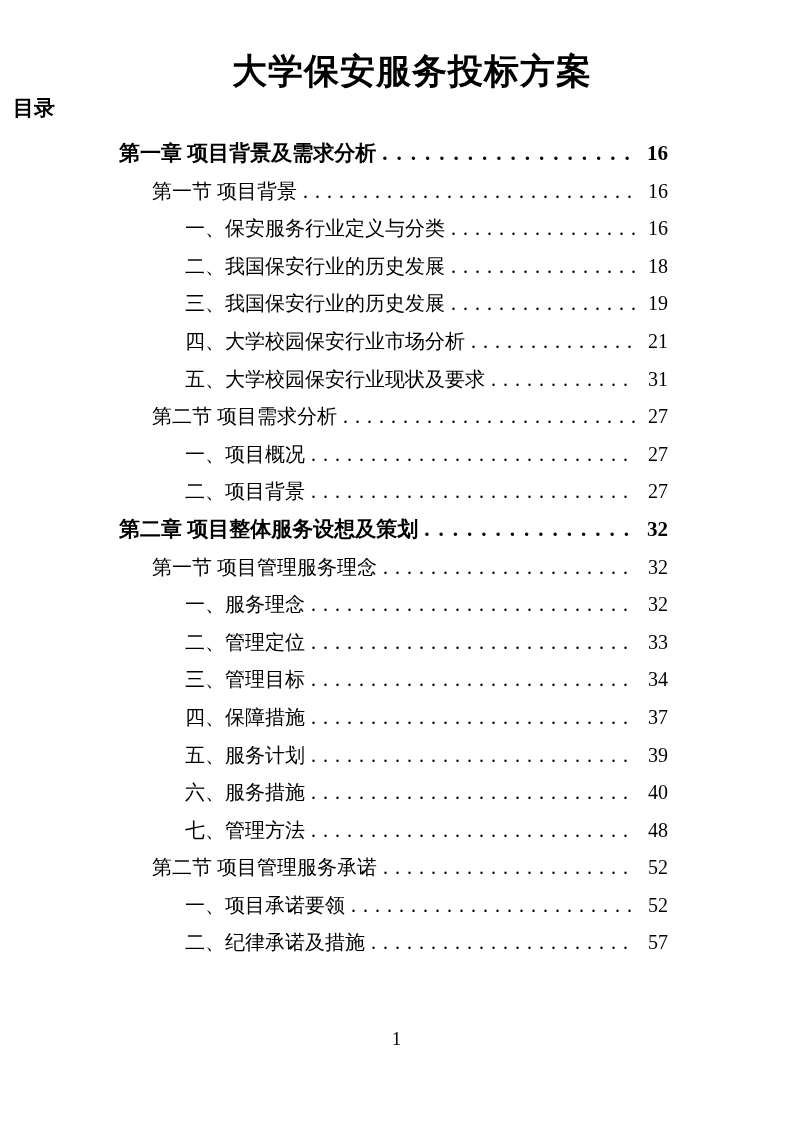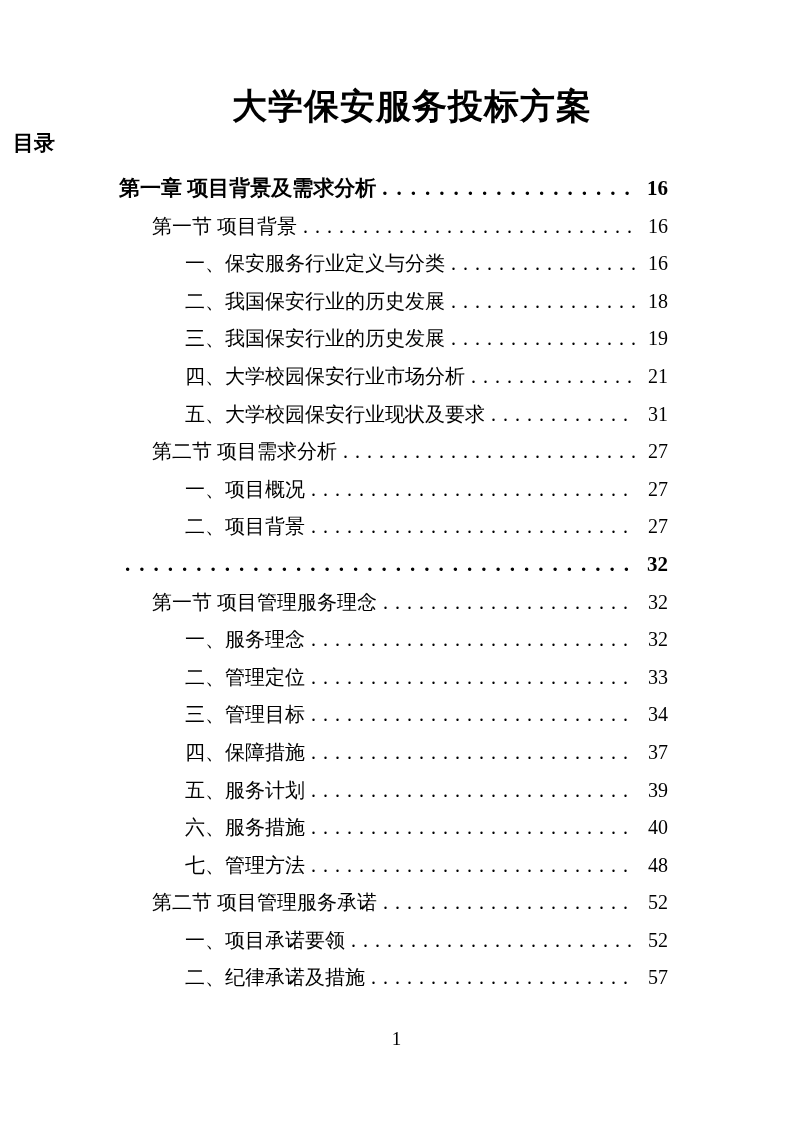--- a/index.html
+++ b/index.html
@@ -12,21 +12,21 @@
     width: 793px;
     height: 1122px;
     background: #ffffff;
     color: #000000;
     font-family: "Liberation Serif", "DejaVu Serif", serif;
     overflow: hidden;
     box-sizing: border-box;
   }
   .doc-title {
     margin-top: 0;
-    padding-top: 84px;
+    padding-top: 49px;
     text-align: center;
     font-size: 35px;
     font-weight: bold;
     line-height: 46px;
     letter-spacing: 1px;
     margin-left: 31px;
   }
   .toc-heading {
     text-align: left;
     font-size: 21px;
@@ -137,20 +137,21 @@
     <span class="toc-label">一、项目概况</span>
     <span class="toc-leader"></span>
     <span class="toc-page">27</span>
   </div>
       <div class="toc-line item">
     <span class="toc-label">二、项目背景</span>
     <span class="toc-leader"></span>
     <span class="toc-page">27</span>
   </div>
       <div class="toc-line chapter">
+    <span class="toc-label">第二章 项目整体服务设想及策划</span>
     <span class="toc-leader"></span>
     <span class="toc-page">32</span>
   </div>
       <div class="toc-line section">
     <span class="toc-label">第一节 项目管理服务理念</span>
     <span class="toc-leader"></span>
     <span class="toc-page">32</span>
   </div>
       <div class="toc-line item">
     <span class="toc-label">一、服务理念</span>

